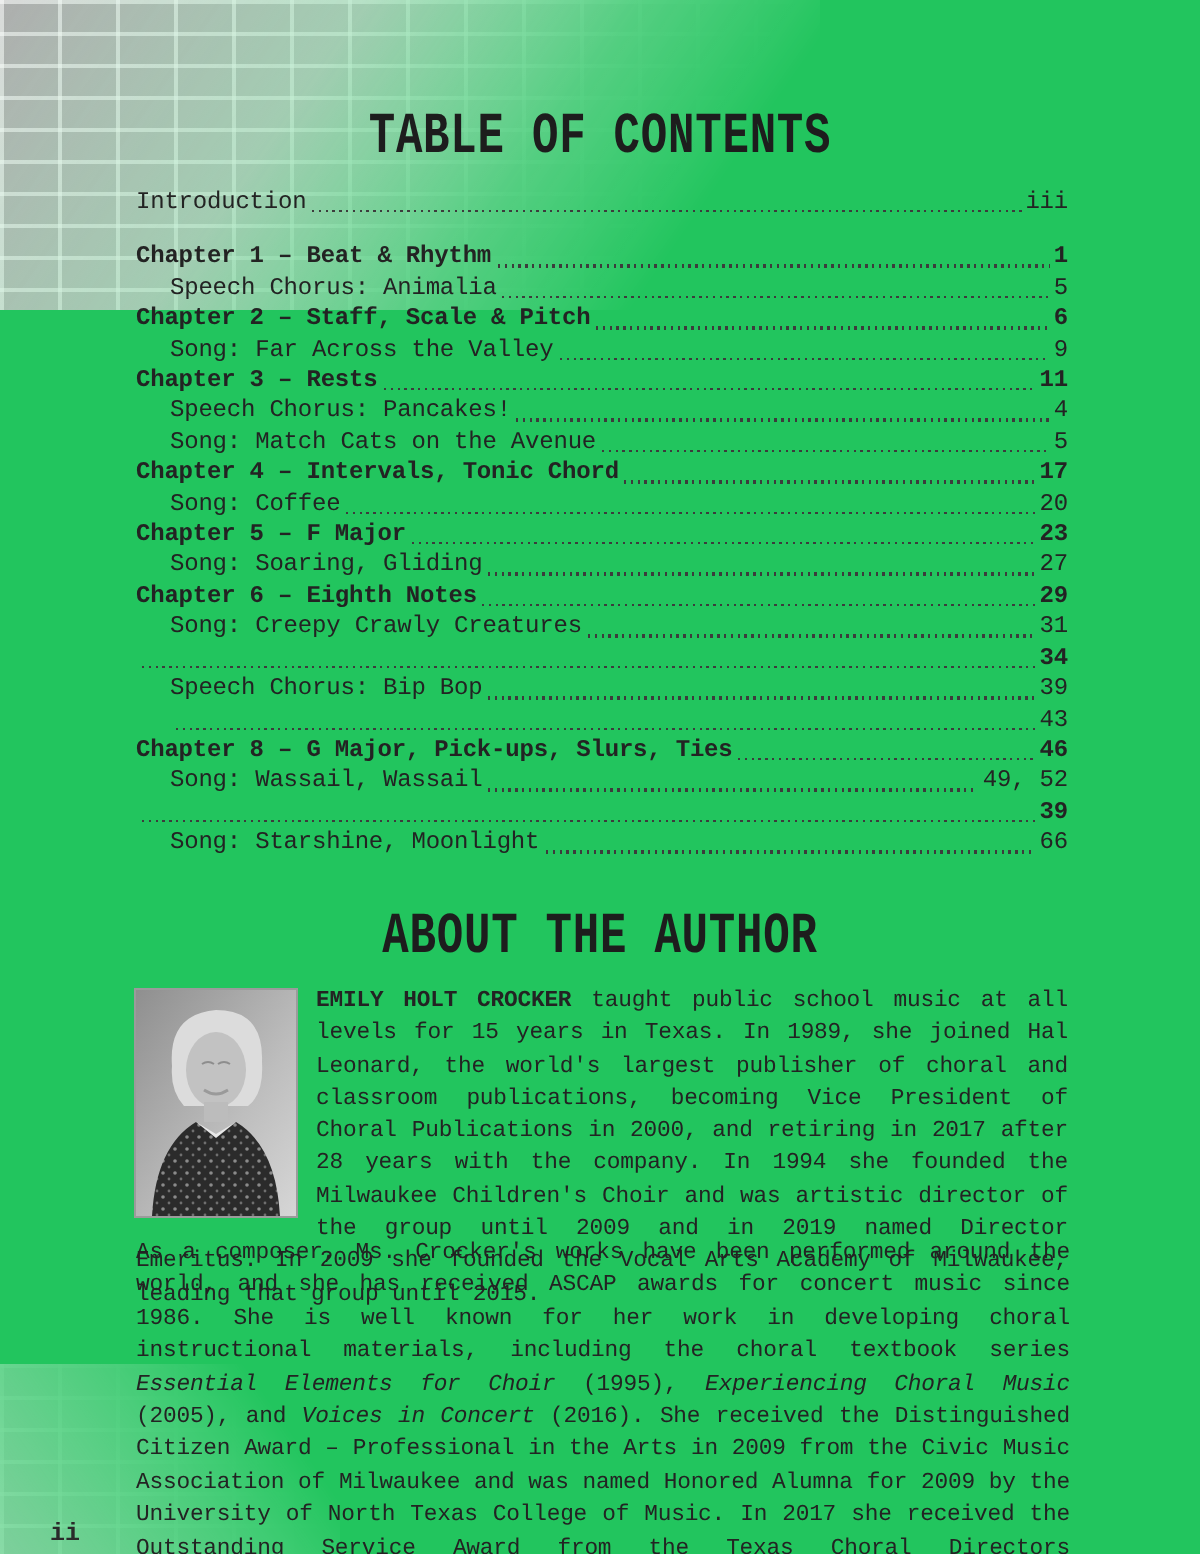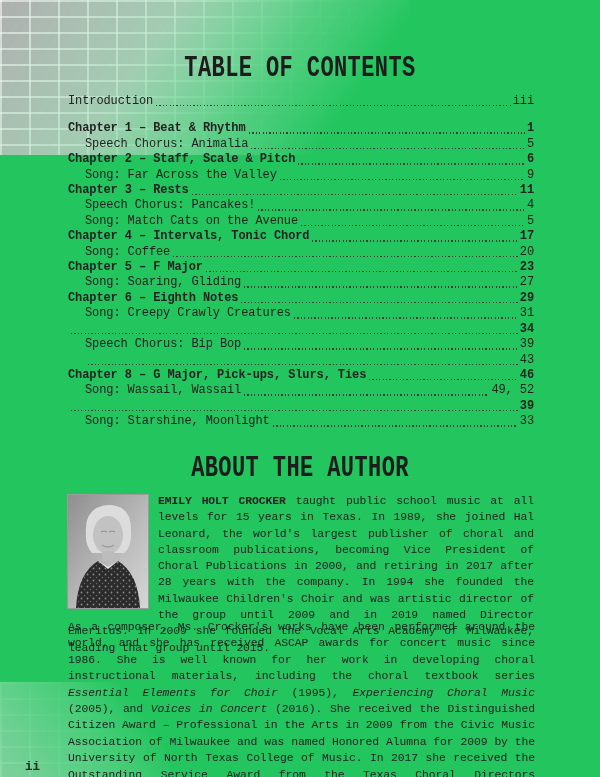--- a/index.html
+++ b/index.html
@@ -215,21 +215,21 @@
       <span class="leader"></span>
       <span class="toc-page">49, 52</span>
     </div>
       <div class="toc-row chapter">
       <span class="leader"></span>
       <span class="toc-page">39</span>
     </div>
       <div class="toc-row sub">
       <span class="toc-label">Song: Starshine, Moonlight</span>
       <span class="leader"></span>
-      <span class="toc-page">33</span>
+      <span class="toc-page">66</span>
     </div>
     </div>
 
   <div class="big-heading" id="about-title">ABOUT THE AUTHOR</div>
 
   <div class="bio">
     <div class="photo">
       <svg viewBox="0 0 80 113" xmlns="http://www.w3.org/2000/svg">
         <defs>
           <linearGradient id="bgGrad" x1="0" y1="0" x2="1" y2="1">

